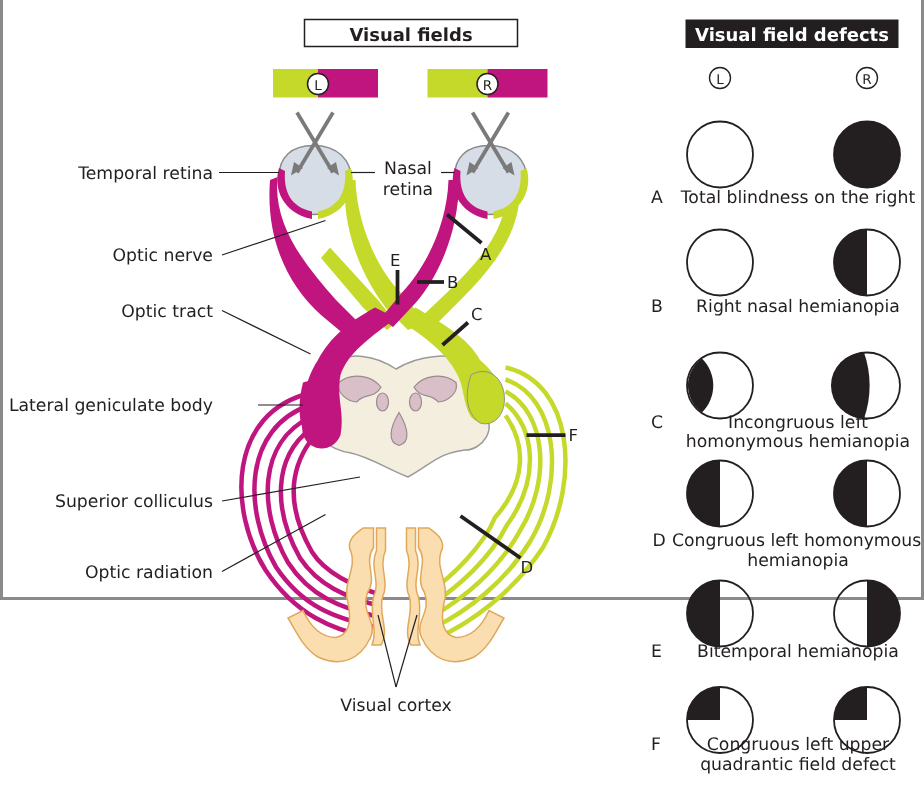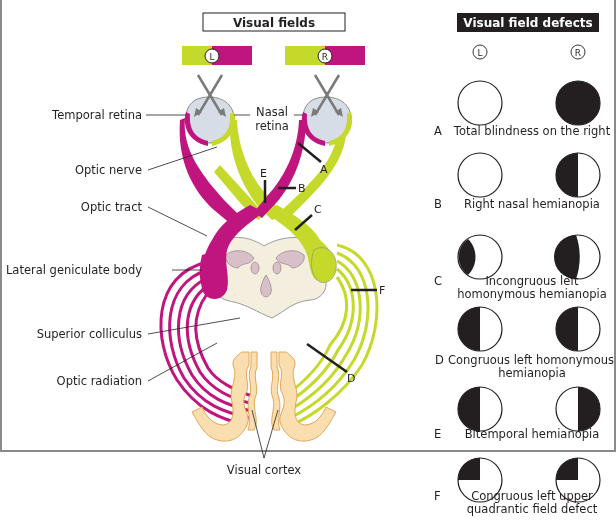--- a/index.html
+++ b/index.html
@@ -1,17 +1,17 @@
 <!DOCTYPE html>
 <html><head>
 <meta charset="utf-8">
 <style>
   html, body { margin: 0; padding: 0; background: #ffffff; }
   body { width: 616px; height: 528px; overflow: hidden; font-family: "DejaVu Sans", sans-serif; }
-  #stage { position: relative; width: 616px; height: 452px; box-sizing: border-box;
+  #stage { position: relative; width: 616px; height: 400px; box-sizing: border-box;
     border-left: 2px solid #8a8a8a; border-right: 2px solid #8a8a8a; border-bottom: 2px solid #8a8a8a; }
   svg { position: absolute; left: 0; top: 0; }
   .lbl { font-family: "DejaVu Sans", sans-serif; font-size: 11.5px; fill: #231f20; }
   .cap { font-family: "DejaVu Sans", sans-serif; font-size: 11.5px; fill: #231f20; }
   .hdr { font-family: "DejaVu Sans", sans-serif; font-size: 12px; font-weight: bold; }
   .letter { font-family: "DejaVu Sans", sans-serif; font-size: 11px; fill: #231f20; }
 </style>
 </head>
 <body>
 

